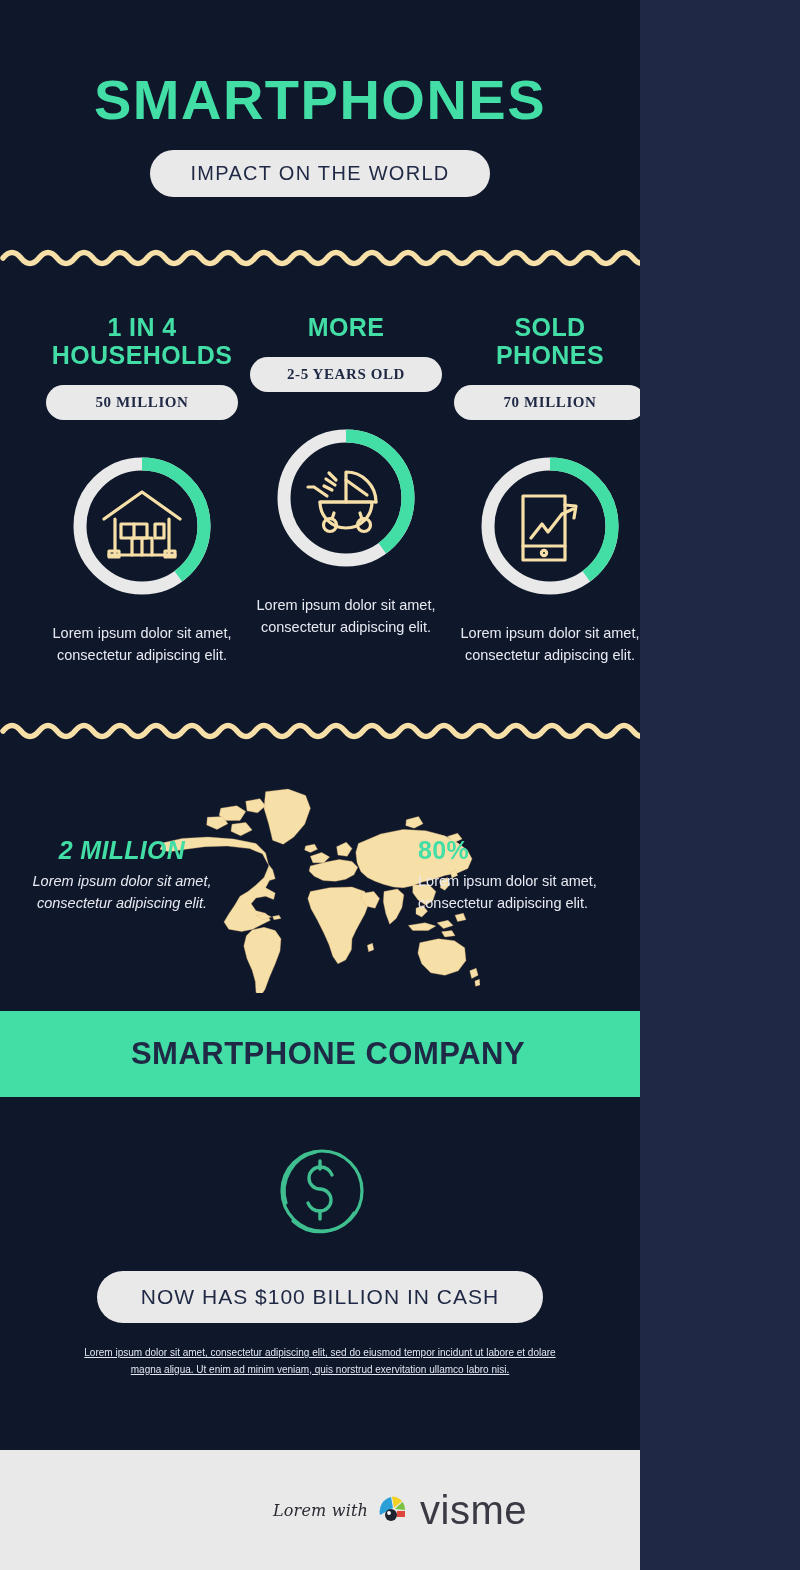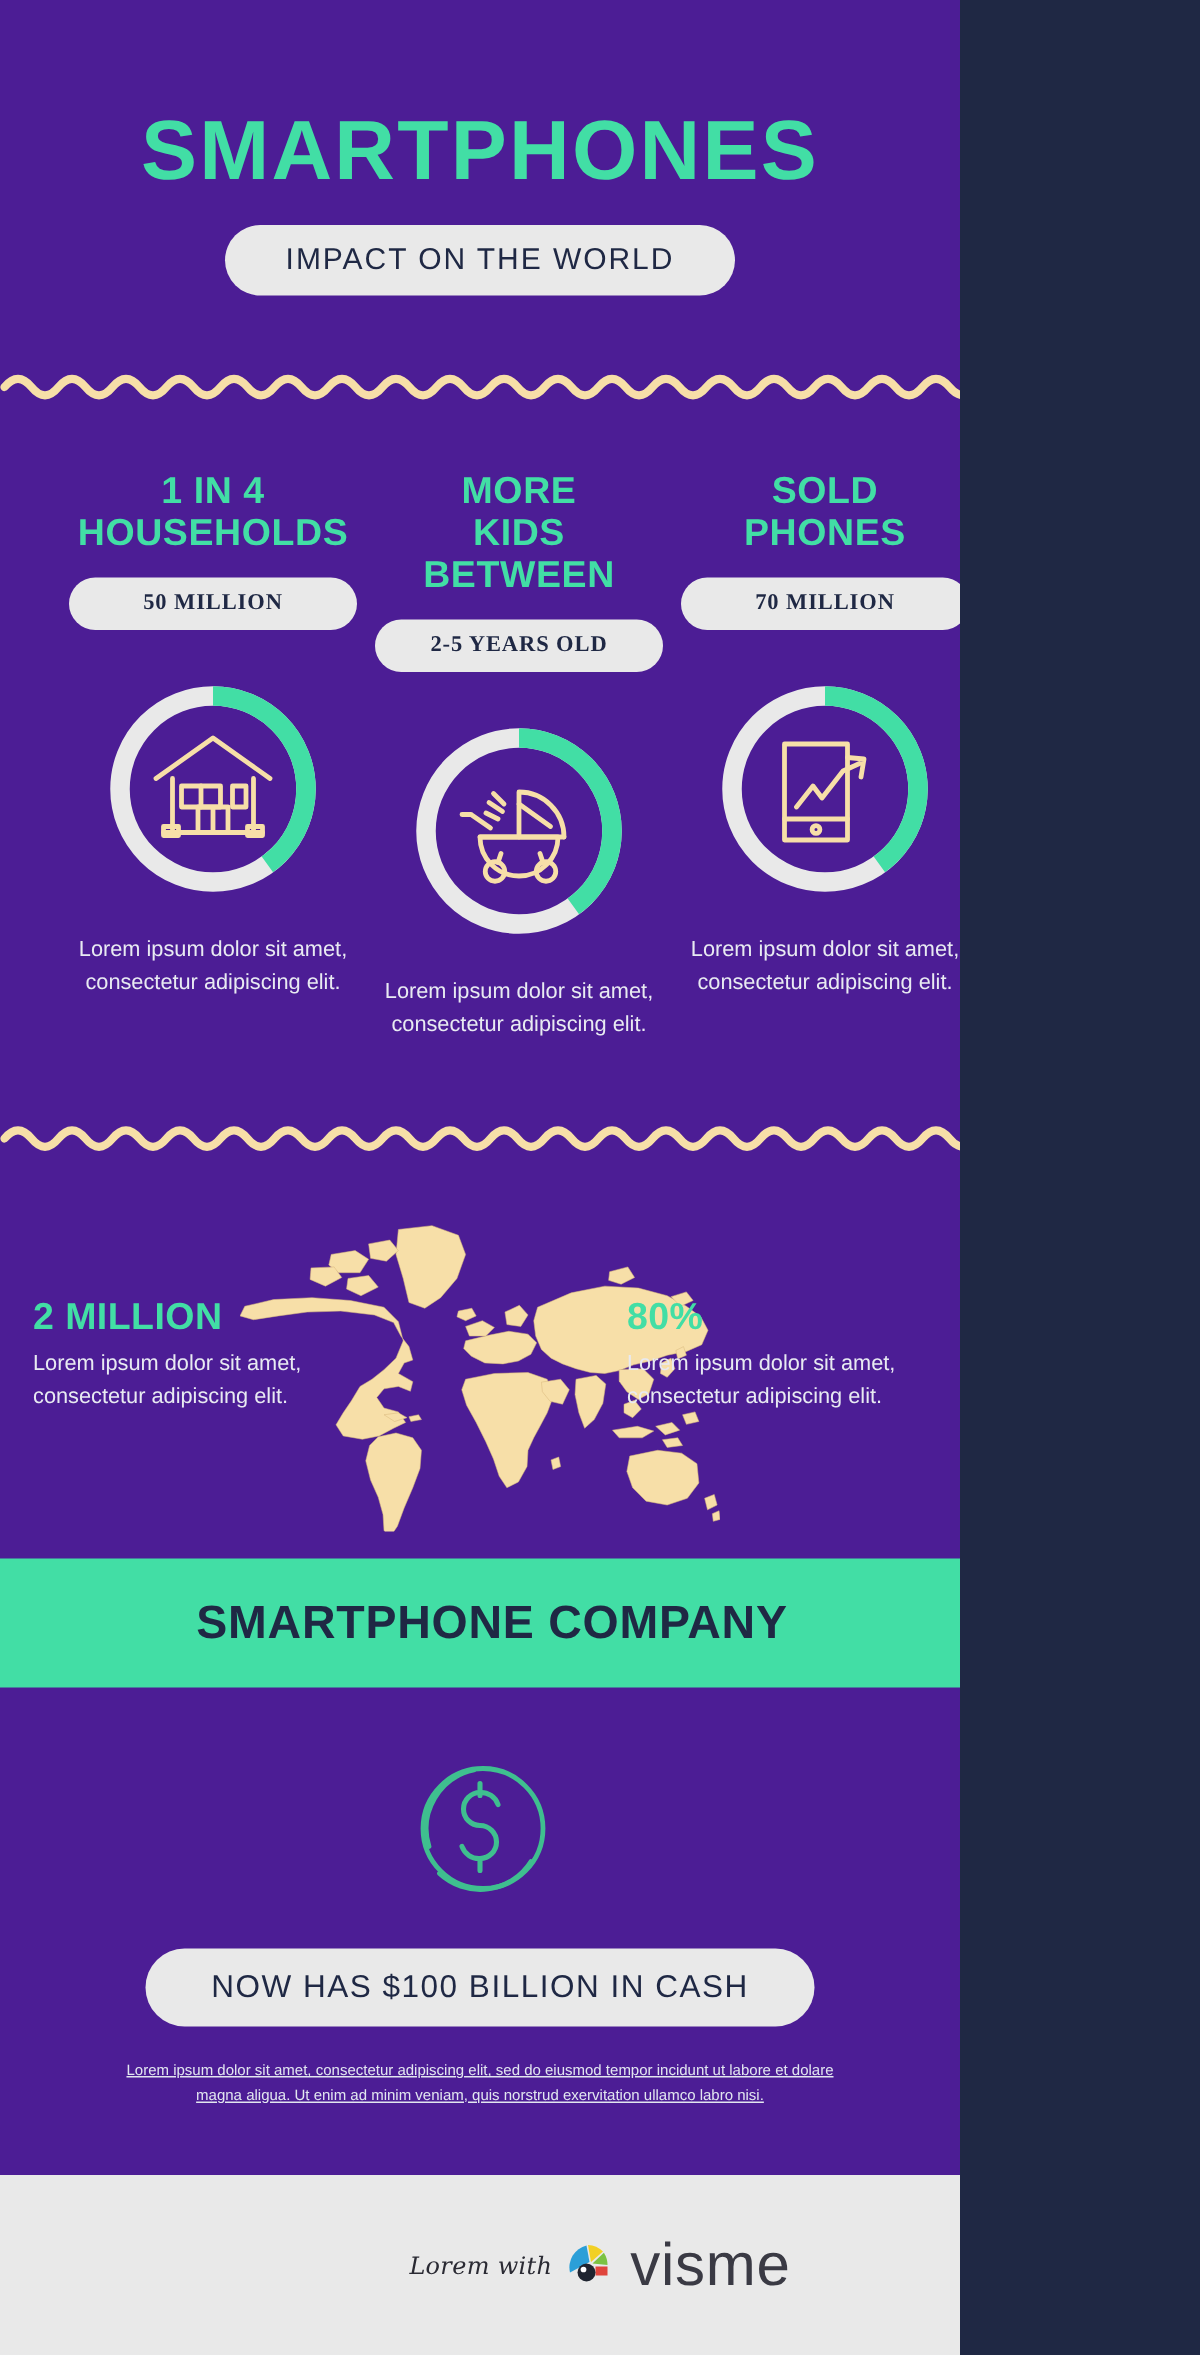--- a/index.html
+++ b/index.html
@@ -8,21 +8,21 @@
     width:800px;
     height:1570px;
     background:#1f2844;
     font-family:"Liberation Sans", sans-serif;
   }
 
   .page {
     position:relative;
     width:640px;
     height:1570px;
-    background:#4c1d95;
+    background:#0f172a;
     overflow:hidden;
   }
 
   
   .header { padding-top:72px; text-align:center; }
 
   .main-title {
     color:#42dea5;
     font-size:56px;
     font-weight:bold;
@@ -102,21 +102,21 @@
     position:absolute;
     left:50%;
     top:0;
     transform:translateX(-50%);
   }
   .map-side {
     position:absolute;
     top:78px;
     width:200px;
   }
-  .map-side.left  { left:22px;  text-align:left; }
+  .map-side.left  { left:22px;  text-align:center;font-style:italic; }
   .map-side.right { right:22px; text-align:left; }
 
   .map-figure {
     color:#42dea5;
     font-size:25px;
     font-weight:bold;
     letter-spacing:.3px;
   }
   .map-desc {
     margin-top:6px;
@@ -235,21 +235,20 @@
             <path d="M64 86 L64 103 M74 86 L74 103 M84 86 L84 103 M64 86 L84 86"></path>
           </g>
         </svg>
       </div>
       <div class="stat-desc">Lorem ipsum dolor sit amet, consectetur adipiscing elit.</div>
     </div>
 
     <div class="stat-col">
       <div class="stat-heading">
         <div>MORE</div>
-        <div>KIDS BETWEEN</div>
       </div>
       <div class="stat-pill">2-5 YEARS OLD</div>
       <div class="donut-wrap">
         <svg class="donut" width="148" height="148" viewBox="0 0 148 148">
           <circle cx="74" cy="74" r="62" fill="none" stroke="#e9e9e9" stroke-width="13"></circle>
           <circle cx="74" cy="74" r="62" fill="none" stroke="#42dea5" stroke-width="13" stroke-dasharray="155.8 233.7" transform="rotate(-90 74 74)"></circle>
           <g fill="none" stroke="#f7dfa8" stroke-width="3.2" stroke-linecap="round" stroke-linejoin="round">
             <path d="M48 78 A26 26 0 0 0 100 78 Z"></path>
             <path d="M74 78 L74 48 A30 30 0 0 1 104 78"></path>
             <path d="M74 56 L95 71"></path>

